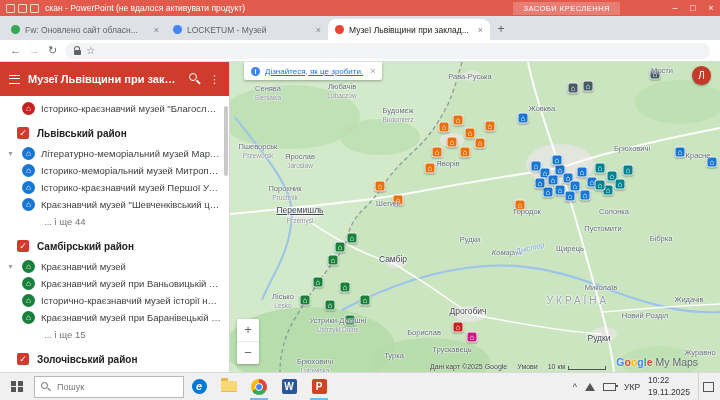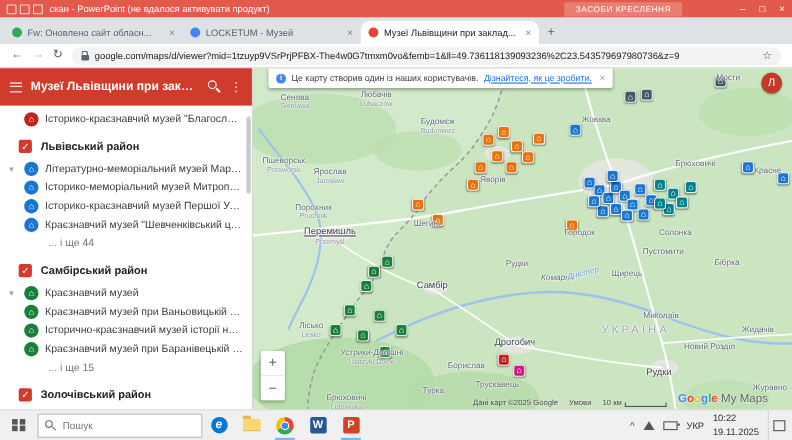--- a/index.html
+++ b/index.html
@@ -154,21 +154,20 @@
       </div>
     <div class="newtab">+</div>
   </div>
 
   <div class="addrbar">
     <span class="nav-ic">←</span>
     <span class="nav-ic dim">→</span>
     <span class="nav-ic">↻</span>
     <div class="omnibox">
       <span class="lock"></span>
-      <span class="url">google.com/maps/d/viewer?mid=1tzuyp9VSrPrjPFBX-The4w0G7tmxm0vo&amp;femb=1&amp;ll=49.736118139093236%2C23.543579697980736&amp;z=9</span>
       <span class="star">☆</span>
     </div>
   </div>
 
   <div class="content">
 
     <aside class="sidebar">
       <div class="sb-header">
         <span class="ham"></span>
         <span class="sb-title">Музеї Львівщини при закладах</span>
@@ -362,21 +361,20 @@
           <div class="marker" style="left: 100px; top: 243px; background: rgb(24, 128, 56);">⌂</div>
           <div class="marker" style="left: 120px; top: 258px; background: rgb(24, 128, 56);">⌂</div>
           <div class="marker" style="left: 75px; top: 238px; background: rgb(24, 128, 56);">⌂</div>
           <div class="marker" style="left: 135px; top: 238px; background: rgb(24, 128, 56);">⌂</div>
           <div class="marker" style="left: 228px; top: 265px; background: rgb(197, 34, 31);">⌂</div>
           <div class="marker" style="left: 242px; top: 275px; background: rgb(208, 24, 132);">⌂</div>
         </div>
 
       <div class="notice">
         <span class="ninfo">i</span>
-        <span class="ntext">Це карту створив один із наших користувачів.</span>
         <span class="nlink">Дізнайтеся, як це зробити.</span>
         <span class="nclose">×</span>
       </div>
 
       <div class="avatar">Л</div>
 
       <div class="zoomctl">
         <div class="zbtn">+</div>
         <div class="zbtn">−</div>
       </div>

